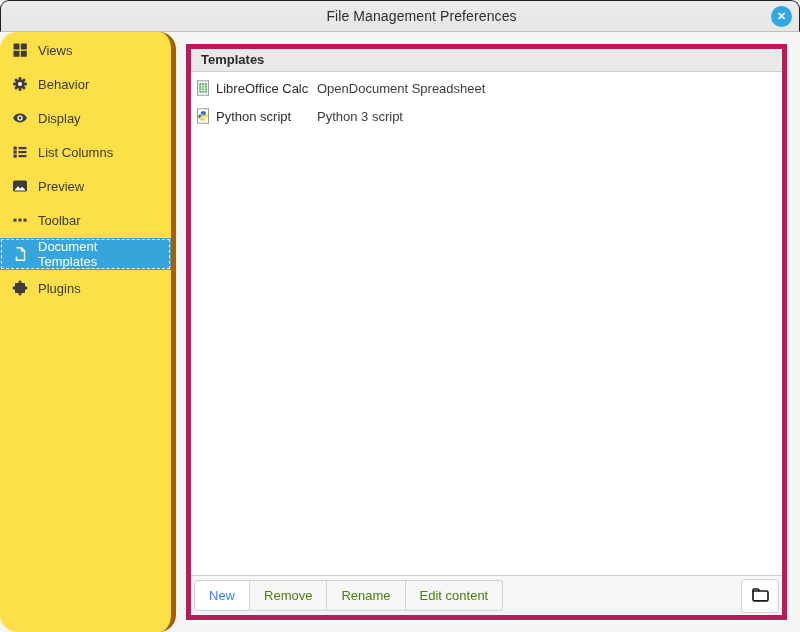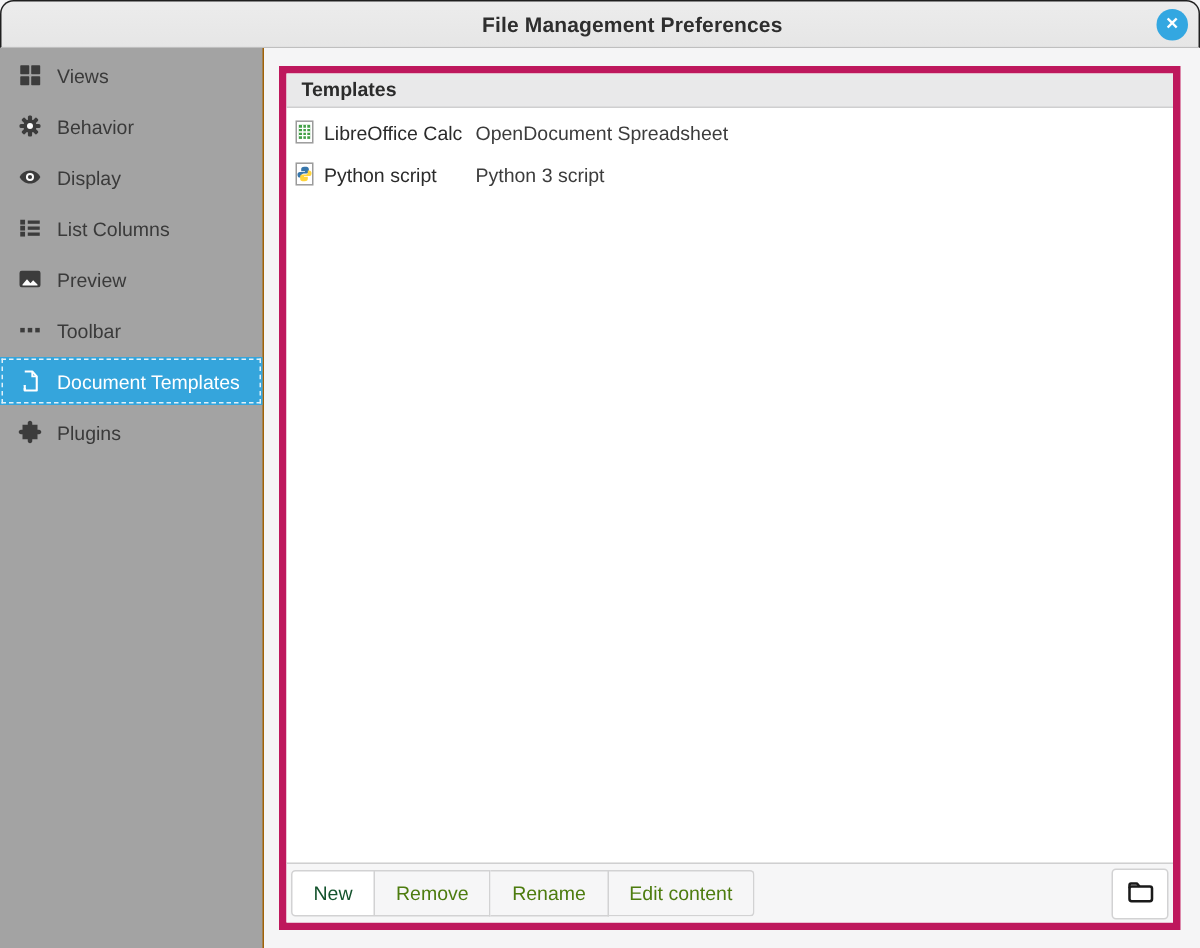--- a/index.html
+++ b/index.html
@@ -3,28 +3,28 @@
 <meta charset="utf-8">
 <style>
   html,body{margin:0;padding:0;background:#ffffff;}
   *{box-sizing:border-box;font-family:"Liberation Sans",sans-serif;-webkit-font-smoothing:antialiased;}
   .window{width:800px;height:632px;display:flex;flex-direction:column;background:#f5f5f6;overflow:hidden;position:relative;}
 
   
   .titlebar{height:32px;flex:0 0 32px;background:linear-gradient(#ececec,#e6e6e6);
     border:1px solid #1f1f1f;border-bottom:1px solid #bfbfbf;border-radius:9px 9px 0 0;
     display:flex;align-items:center;justify-content:center;position:relative;}
-  .titlebar .title{font-size:14px;font-weight:700;color:#2e2e2e;letter-spacing:.1px;padding-left:43px;}
+  .titlebar .title{font-size:14px;font-weight:400;color:#2e2e2e;letter-spacing:.1px;padding-left:43px;}
   .close-btn{position:absolute;right:7px;top:5px;width:21px;height:21px;border-radius:50%;
     background:#33a7e1;color:#ffffff;display:flex;align-items:center;justify-content:center;
     font-size:11px;font-weight:bold;cursor:pointer;border:none;line-height:1;}
 
   
   .body{flex:1;display:flex;min-height:0;}
-  .sidebar{width:176px;flex:0 0 176px;background:#a3a3a3;border-right:1px solid #a16207;}
+  .sidebar{width:176px;flex:0 0 176px;background:#fde047;border-right:5px solid #a16207;border-radius:17px;}
   .side-item{height:32px;margin:2px 0;display:flex;align-items:center;gap:10px;
     padding:0 12px;font-size:13px;color:#3a3a3a;cursor:pointer;}
   .side-item .ico{width:16px;height:16px;flex:0 0 16px;display:flex;align-items:center;justify-content:center;color:#3c3c3c;}
   .side-item.selected{background:#35a5dc;color:#ffffff;outline:1px dashed rgba(255,255,255,.85);outline-offset:-2px;}
   .side-item.selected .ico{color:#ffffff;}
 
   .main{flex:1;padding:12px 13px 12px 10px;min-width:0;}
   .panel{height:100%;display:flex;flex-direction:column;border:5px solid #be185d;background:#ffffff;}
   .panel-header{background:#e9e9ea;border-bottom:1px solid #cfcfd0;padding:3px 10px 4px;
     font-size:13px;font-weight:bold;color:#2b2b2b;cursor:default;}
@@ -35,21 +35,21 @@
   .tpl-desc{white-space:nowrap;}
 
   
   .panel-toolbar{flex:0 0 40px;background:#f6f6f7;border-top:1px solid #cfcfd0;
     display:flex;align-items:center;justify-content:space-between;padding:0 3px;}
   .btn-group{display:flex;}
   .btn{height:31px;padding:0 14px;font-size:13px;border:1px solid #d2d2d3;border-left-width:0;
     background:#f6f6f7;color:#4d7c0f;cursor:default;display:flex;align-items:center;}
   .btn:first-child{border-left-width:1px;border-radius:3px 0 0 3px;}
   .btn:last-child{border-radius:0 3px 3px 0;}
-  .btn.enabled{background:#ffffff;color:#14532d;cursor:pointer;}
+  .btn.enabled{background:#ffffff;color:#3b82f6;cursor:pointer;}
   .icon-btn{width:38px;height:34px;background:#ffffff;border:1px solid #d2d2d3;border-radius:3px;
     display:flex;align-items:center;justify-content:center;cursor:pointer;}
 </style>
 </head>
 <body>
 
 <div class="window">
 
   <div class="titlebar">
     <span class="title">File Management Preferences</span>

